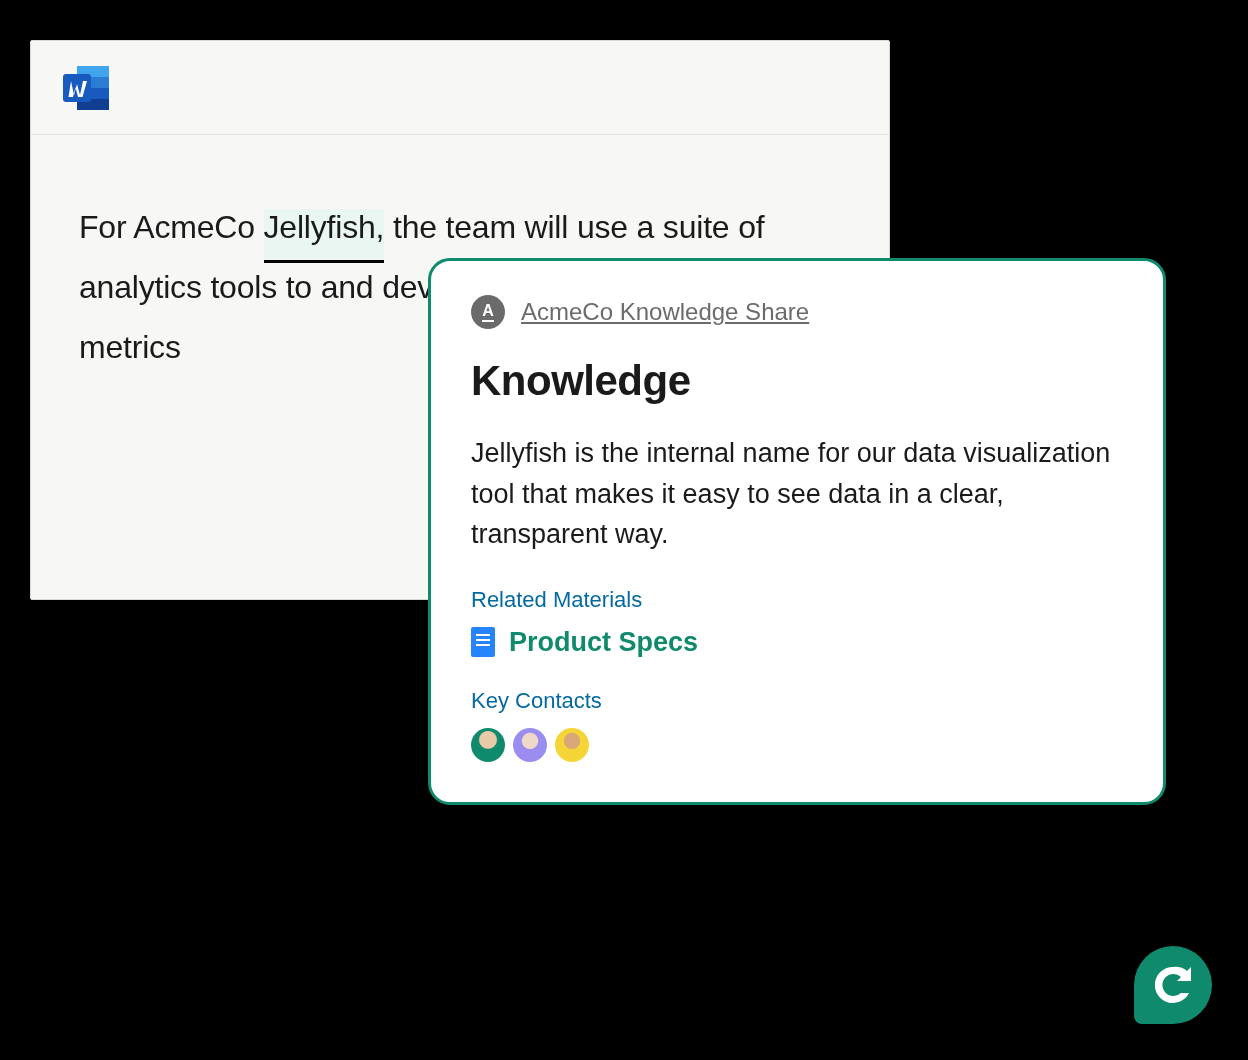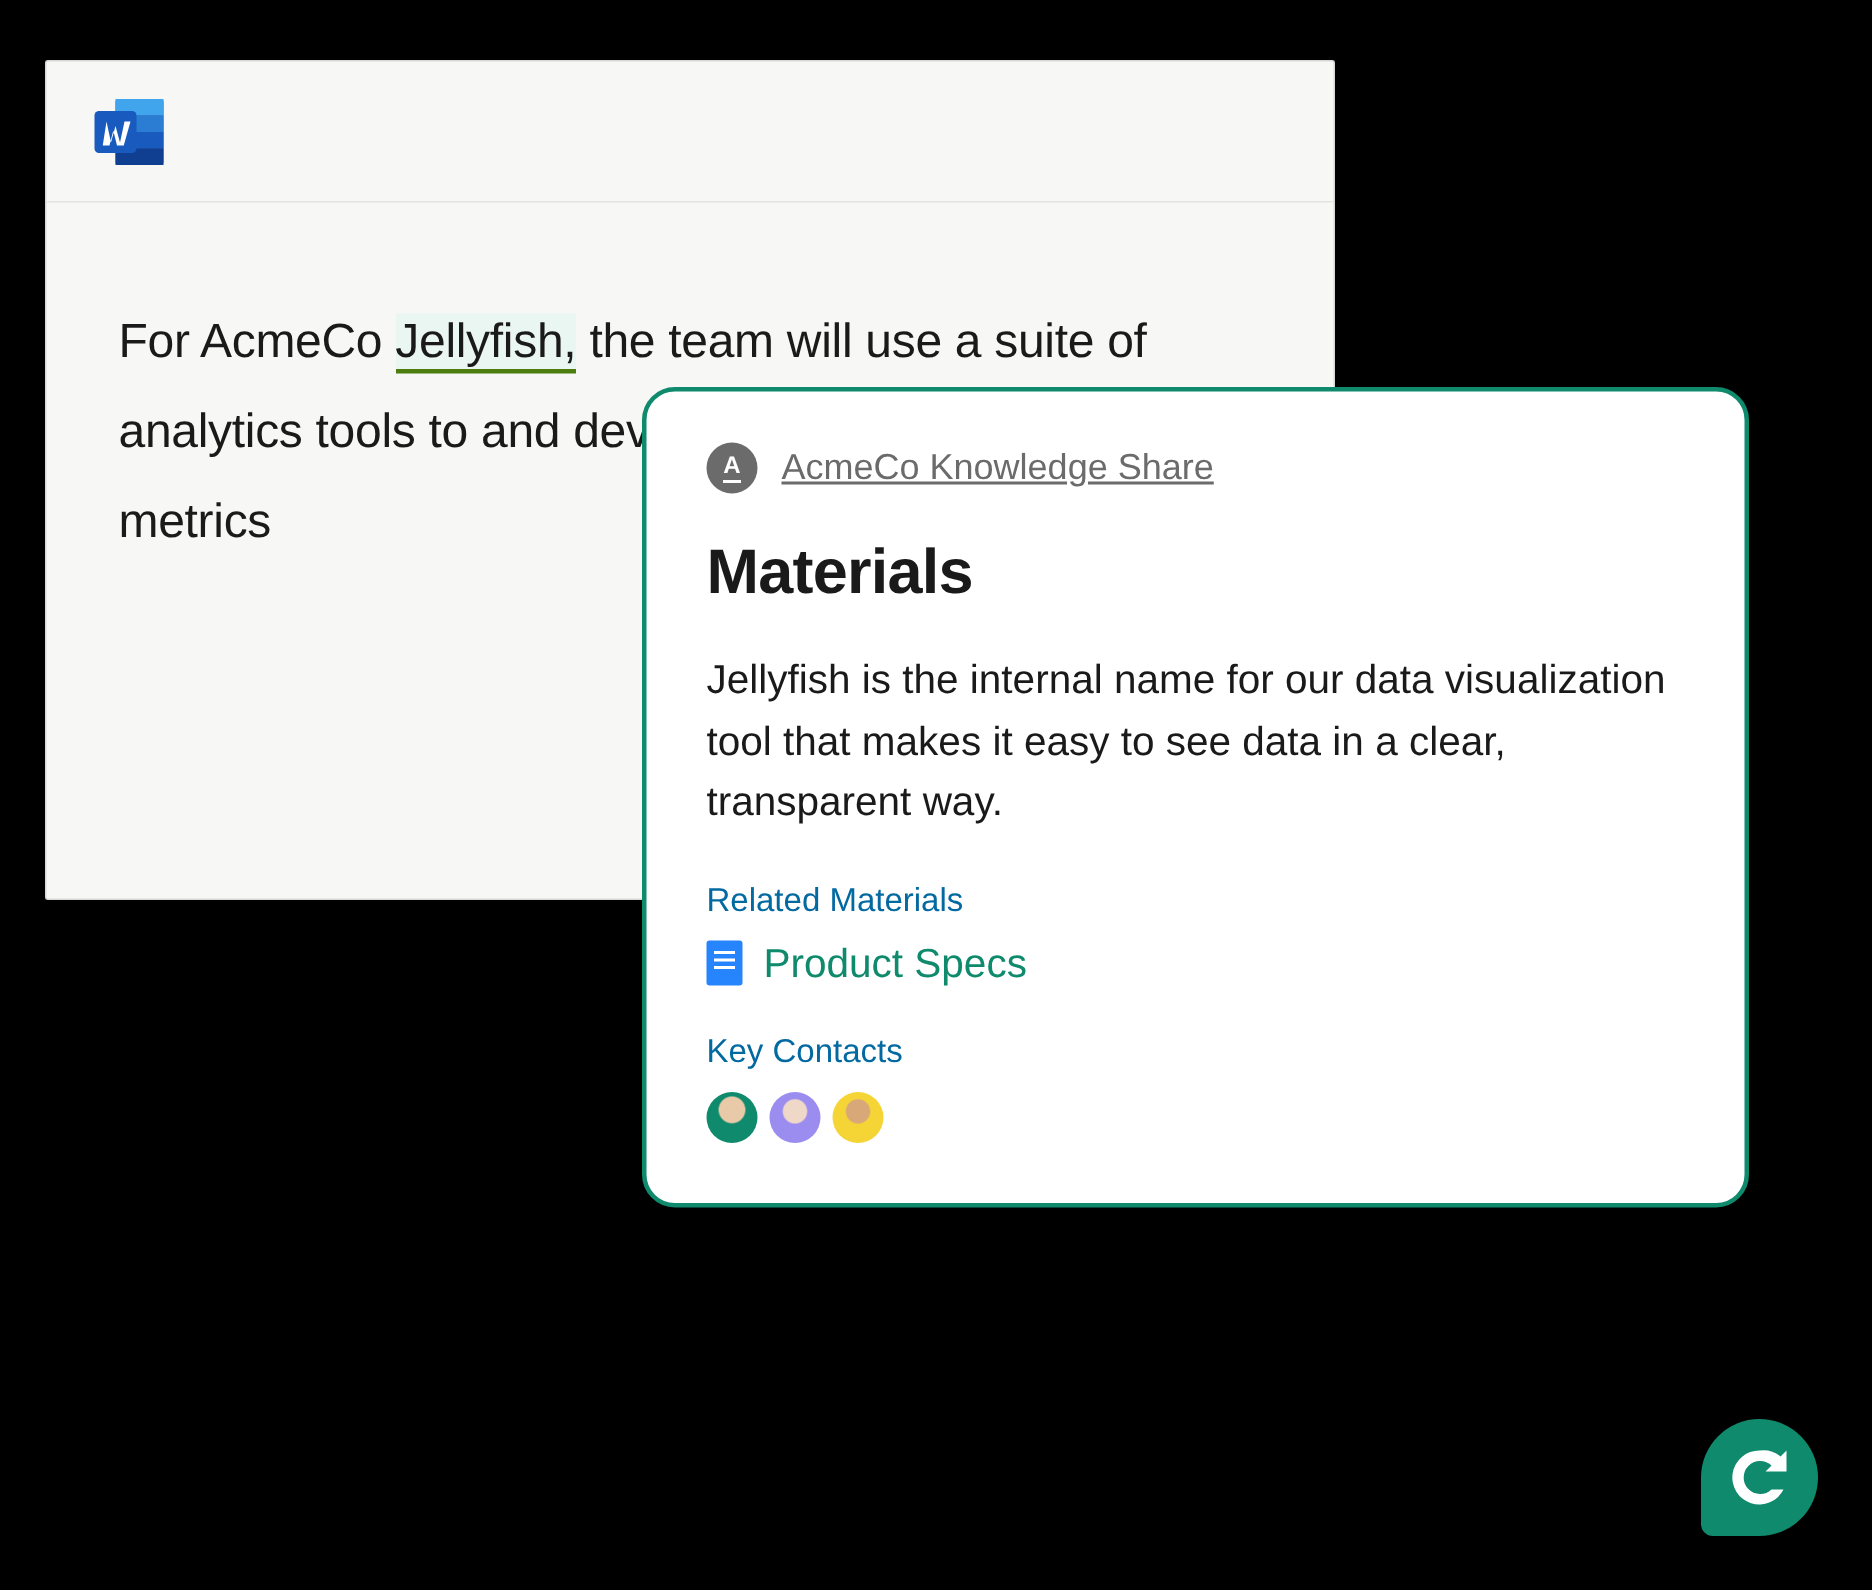--- a/index.html
+++ b/index.html
@@ -37,22 +37,22 @@
   }
   .word-body {
     padding: 62px 48px 0 48px;
     font-size: 32px;
     line-height: 1.88;
     color: #1a1a1a;
     letter-spacing: -0.2px;
   }
   .highlighted-term {
     background: #eaf6f2;
-    border-bottom: 3px solid #4d7c0f;
-    padding-bottom: 1px;
+    border-bottom: 3px solid #000000;
+    padding-bottom: 15px;
   }
 
   
   .knowledge-card {
     position: absolute;
     left: 428px;
     top: 258px;
     width: 738px;
     background: #fff;
     border: 3px solid #0f8a6c;
@@ -110,20 +110,21 @@
     margin-bottom: 30px;
   }
   .related-item {
     display: flex;
     align-items: center;
     gap: 14px;
     font-size: 27px;
     color: #0f8a6c;
     margin-bottom: 10px;
     cursor: pointer;
+    font-weight: bold;
   }
   .doc-icon-blue {
     width: 24px;
     height: 30px;
     background: #2684fc;
     border-radius: 2px;
     position: relative;
   }
   .doc-icon-blue::before {
     content: "";
@@ -194,21 +195,21 @@
   </div>
 </div>
 
 <div class="knowledge-card">
   <div class="card-source">
     <div class="source-icon">
         <span>A</span>
       </div>
     <div class="source-text">AcmeCo Knowledge Share</div>
   </div>
-  <h2 class="card-title">Materials</h2>
+  <h2 class="card-title">Knowledge</h2>
   <p class="card-description">Jellyfish is the internal name for our data visualization tool that makes it easy to see data in a clear, transparent way.</p>
 
   <div class="section-label">Related Materials</div>
   <ul class="related-list">
     <li class="related-item">
       <span class="doc-icon-blue"></span>
       <span>Product Specs</span>
     </li>
   </ul>
 

